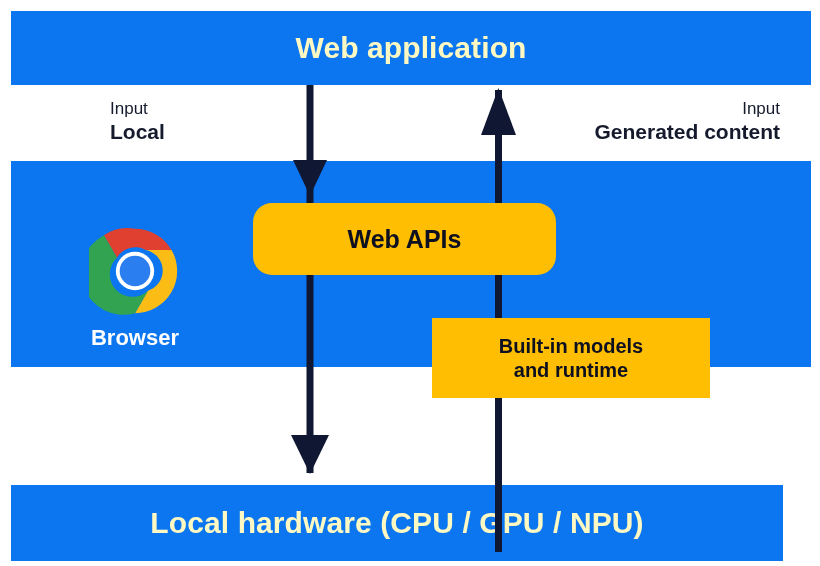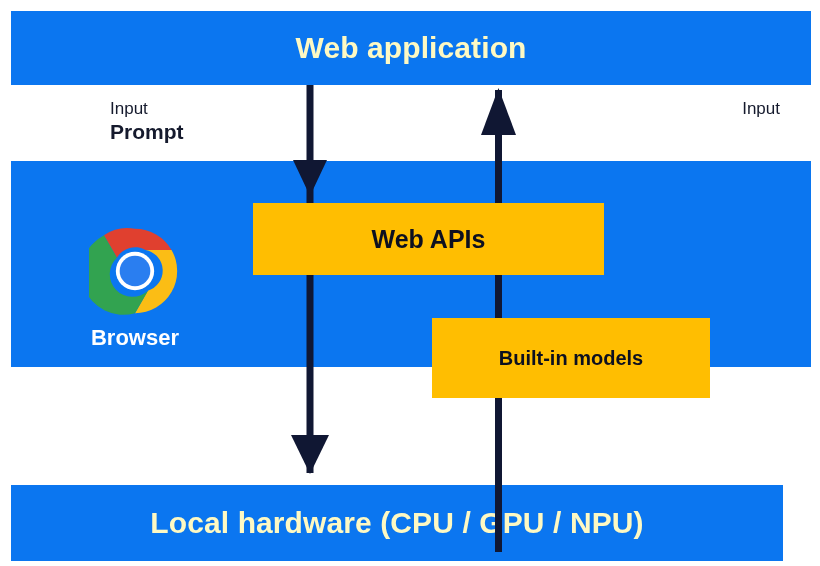--- a/index.html
+++ b/index.html
@@ -124,23 +124,24 @@
     align-items: center;
     justify-content: center;
     text-align: center;
     color: #0d1020;
     font-weight: bold;
     z-index: 3;
   }
   #box-web-apis {
     left: 253px;
     top: 203px;
-    width: 351px;
+    width: 303px;
     height: 72px;
     font-size: 25px;
+    border-radius: 19px;
   }
   #box-builtin-models {
     left: 432px;
     top: 318px;
     width: 278px;
     height: 80px;
     font-size: 20px;
     line-height: 1.2;
   }
 </style>
@@ -148,25 +149,26 @@
 <body>
 
 <div id="canvas">
 
   <div class="band" id="band-web-application">
     <span class="band-title">Web application</span>
   </div>
 
   <div class="flow-label" id="flow-label-input">
     <span class="flow-kind">Input</span>
-    <span class="flow-value">Prompt</span>
+    <span class="flow-value">Local</span>
   </div>
 
   <div class="flow-label" id="flow-label-output">
     <span class="flow-kind">Input</span>
+    <span class="flow-value">Generated content</span>
   </div>
 
   <div class="band" id="band-browser">
 
     <div id="browser-group">
       <svg id="chrome-logo" width="92" height="92" viewBox="0 0 192 192">
 
         <path d="M96 8 A88 88 0 0 1 172.2 52 L118 52 A44 44 0 0 0 58.3 68.2 L31.2 21.3 A88 88 0 0 1 96 8 Z" fill="#e0402f"></path>
 
         <path d="M172.2 52 A88 88 0 0 1 96 184 L123 137.2 A44 44 0 0 0 118 52 Z" fill="#fbbd15"></path>
@@ -182,20 +184,21 @@
 
   </div>
 
   <div class="yellow-box" id="box-web-apis">
     <span>Web APIs</span>
   </div>
 
   <div class="yellow-box" id="box-builtin-models">
     <span>
       <span>Built-in models</span><br>
+      <span>and runtime</span>
     </span>
   </div>
 
   <div class="band" id="band-local-hardware">
     <span class="band-title">Local hardware (CPU / GPU / NPU)</span>
   </div>
 
   <svg id="arrow-layer" viewBox="0 0 820 566">
 
     <g>

